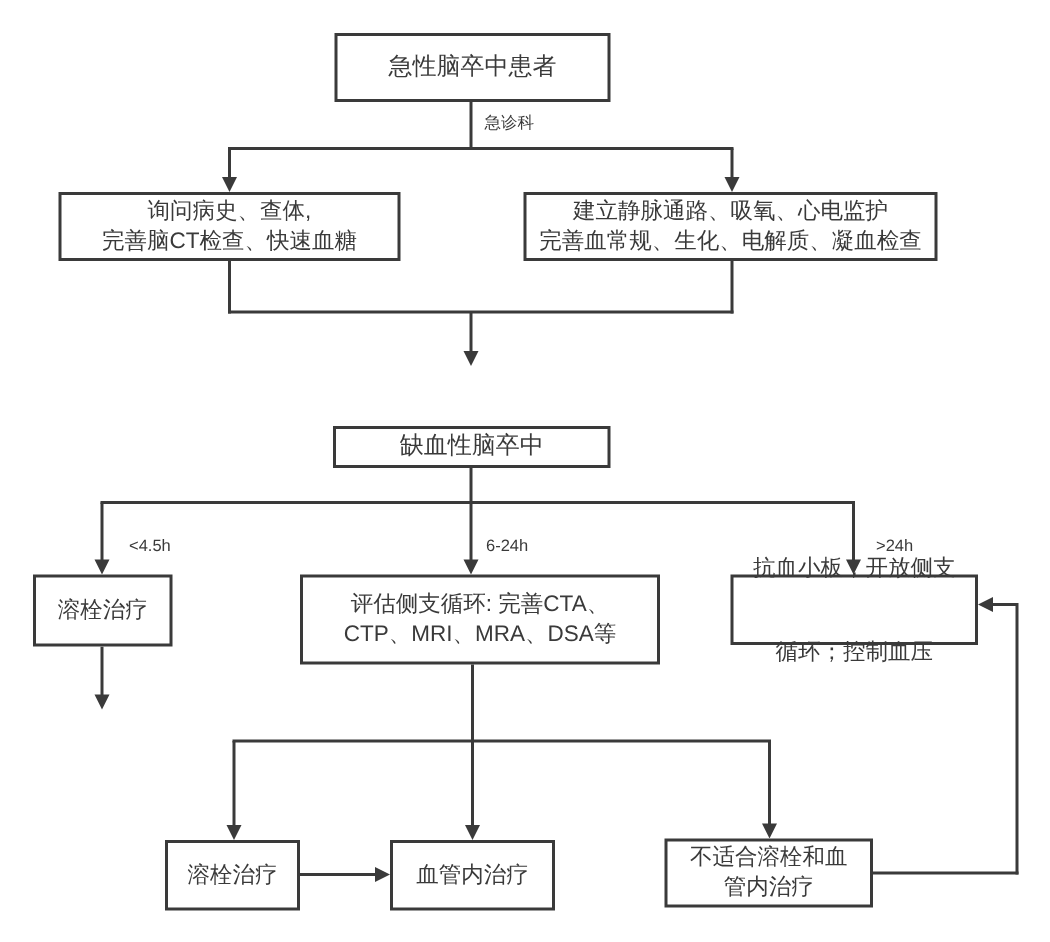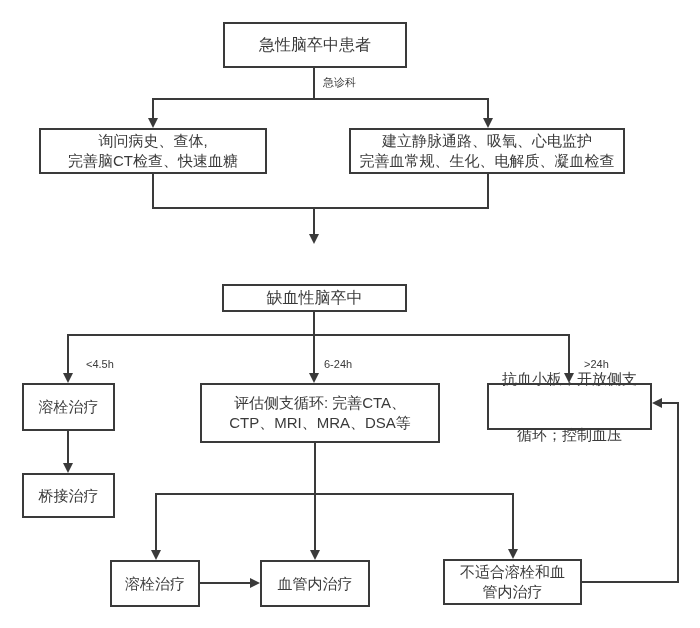--- a/index.html
+++ b/index.html
@@ -96,23 +96,20 @@
   <div class="node" style="left:200px; top:383px; width:240px; height:60px;">
     <div>评估侧支循环: 完善CTA、</div>
     <div>CTP、MRI、MRA、DSA等</div>
   </div>
 
   <div class="node" style="left:487px; top:383px; width:165px; height:47px;gap:36px;">
     <div>抗血小板；开放侧支</div>
     <div>循环；控制血压</div>
   </div>
 
-  <div class="node" style="left:22px; top:473px; width:93px; height:45px;">
-    <div>桥接治疗</div>
-  </div>
 
   <div class="node" style="left:110px; top:560px; width:90px; height:47px;">
     <div>溶栓治疗</div>
   </div>
 
   <div class="node" style="left:260px; top:560px; width:110px; height:47px;align-items:center;">
     <div>血管内治疗</div>
   </div>
 
   <div class="node" style="left:443px; top:559px; width:139px; height:46px;">

